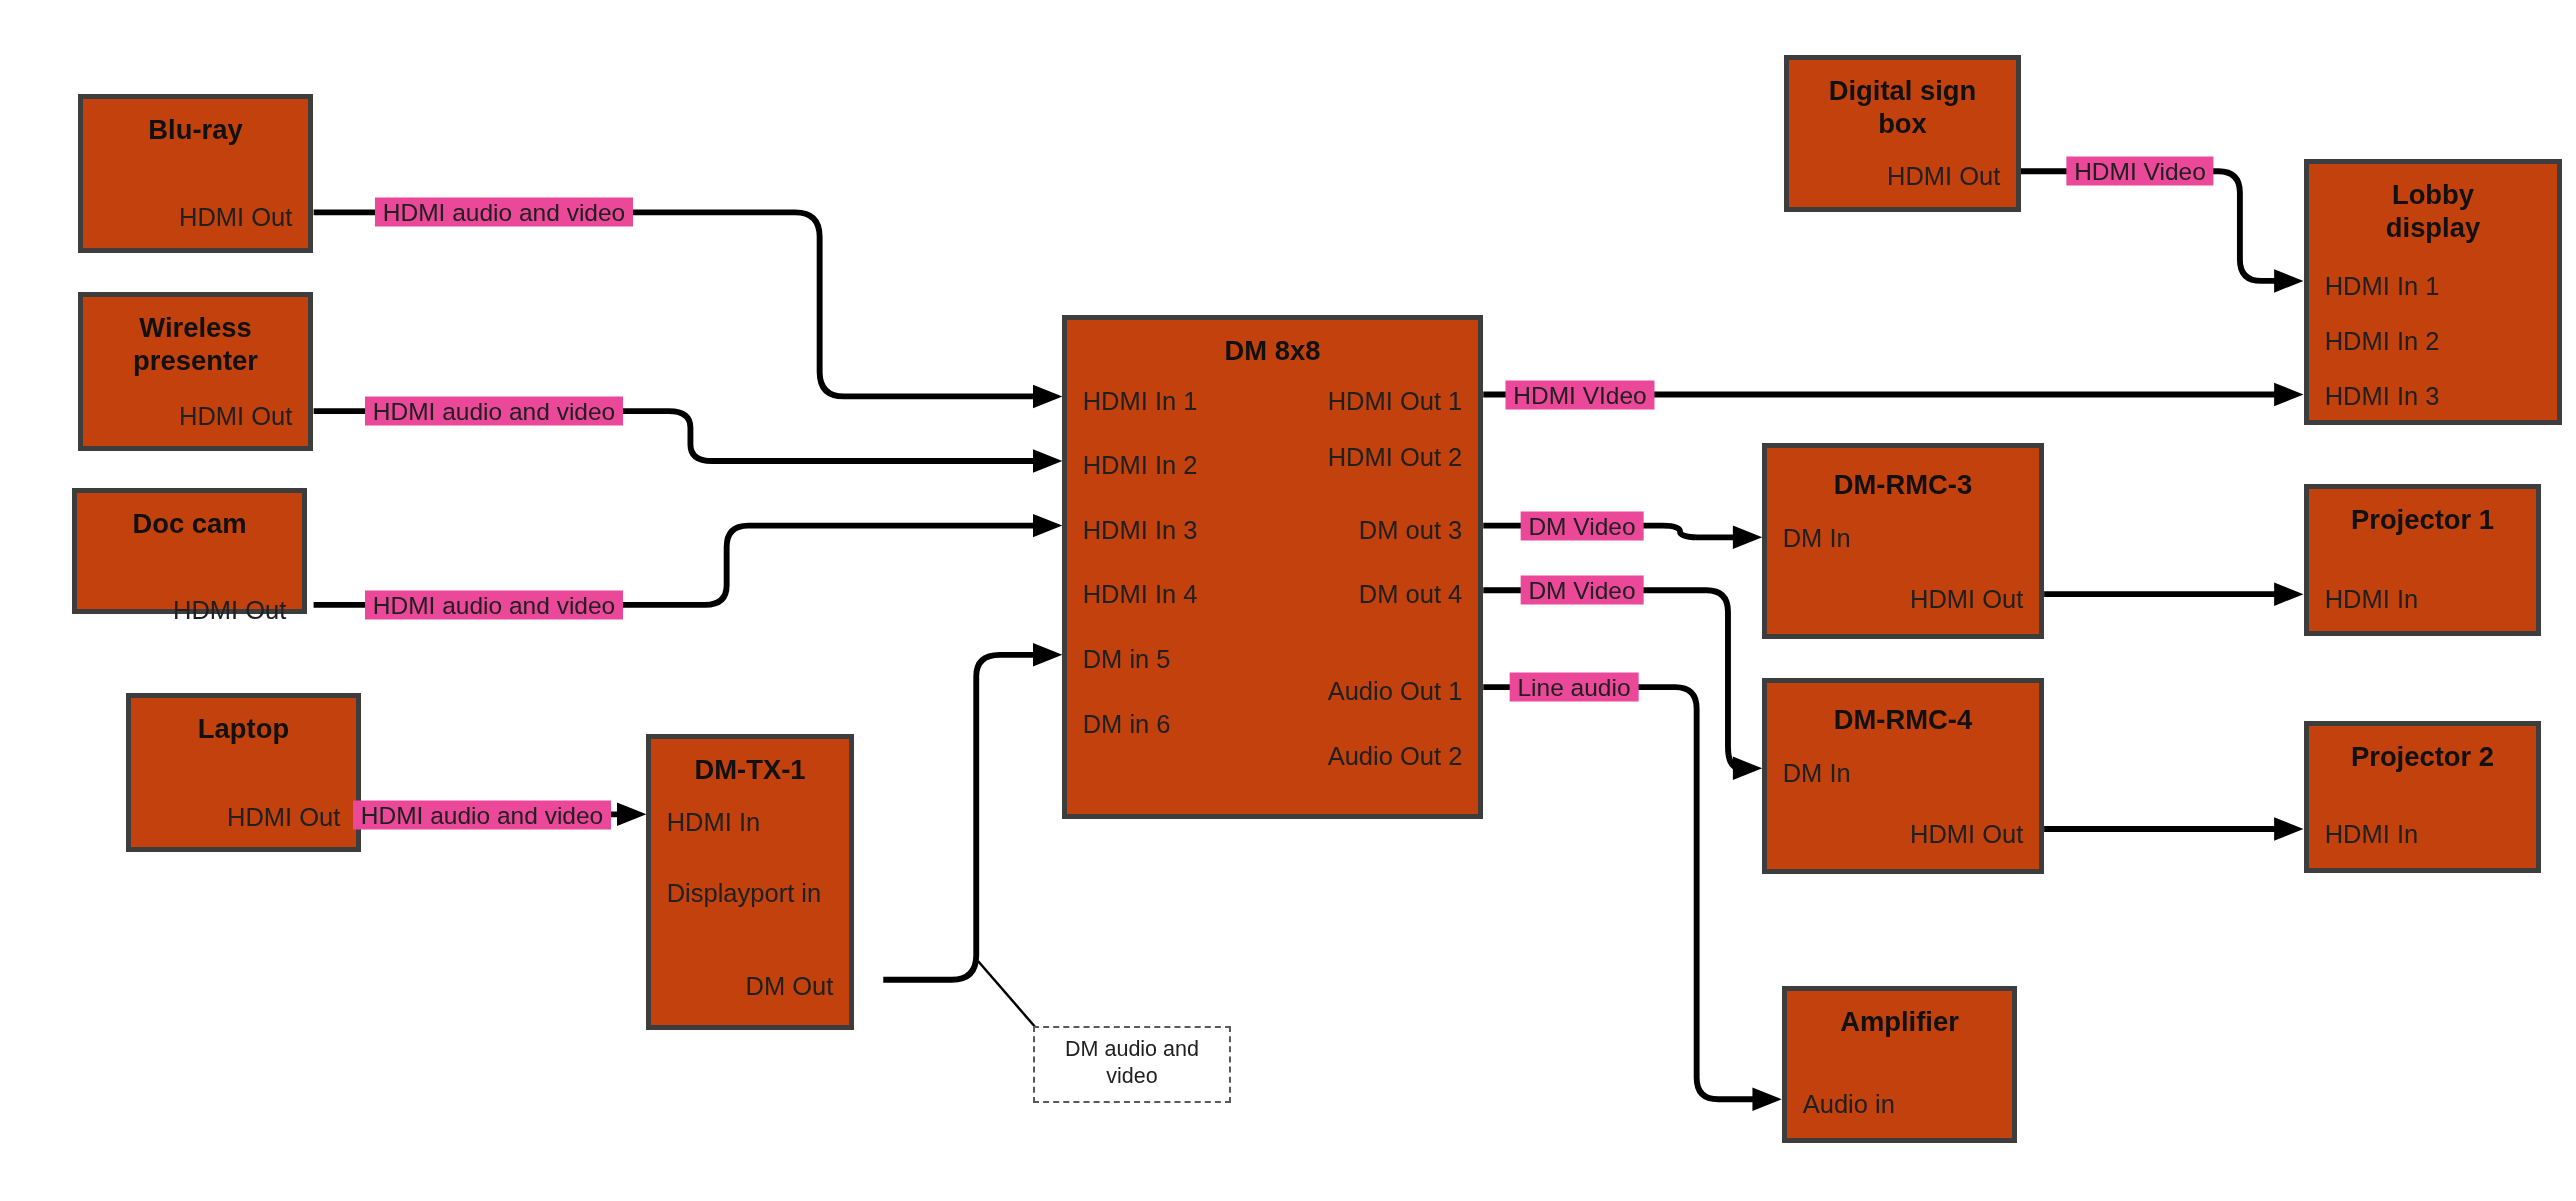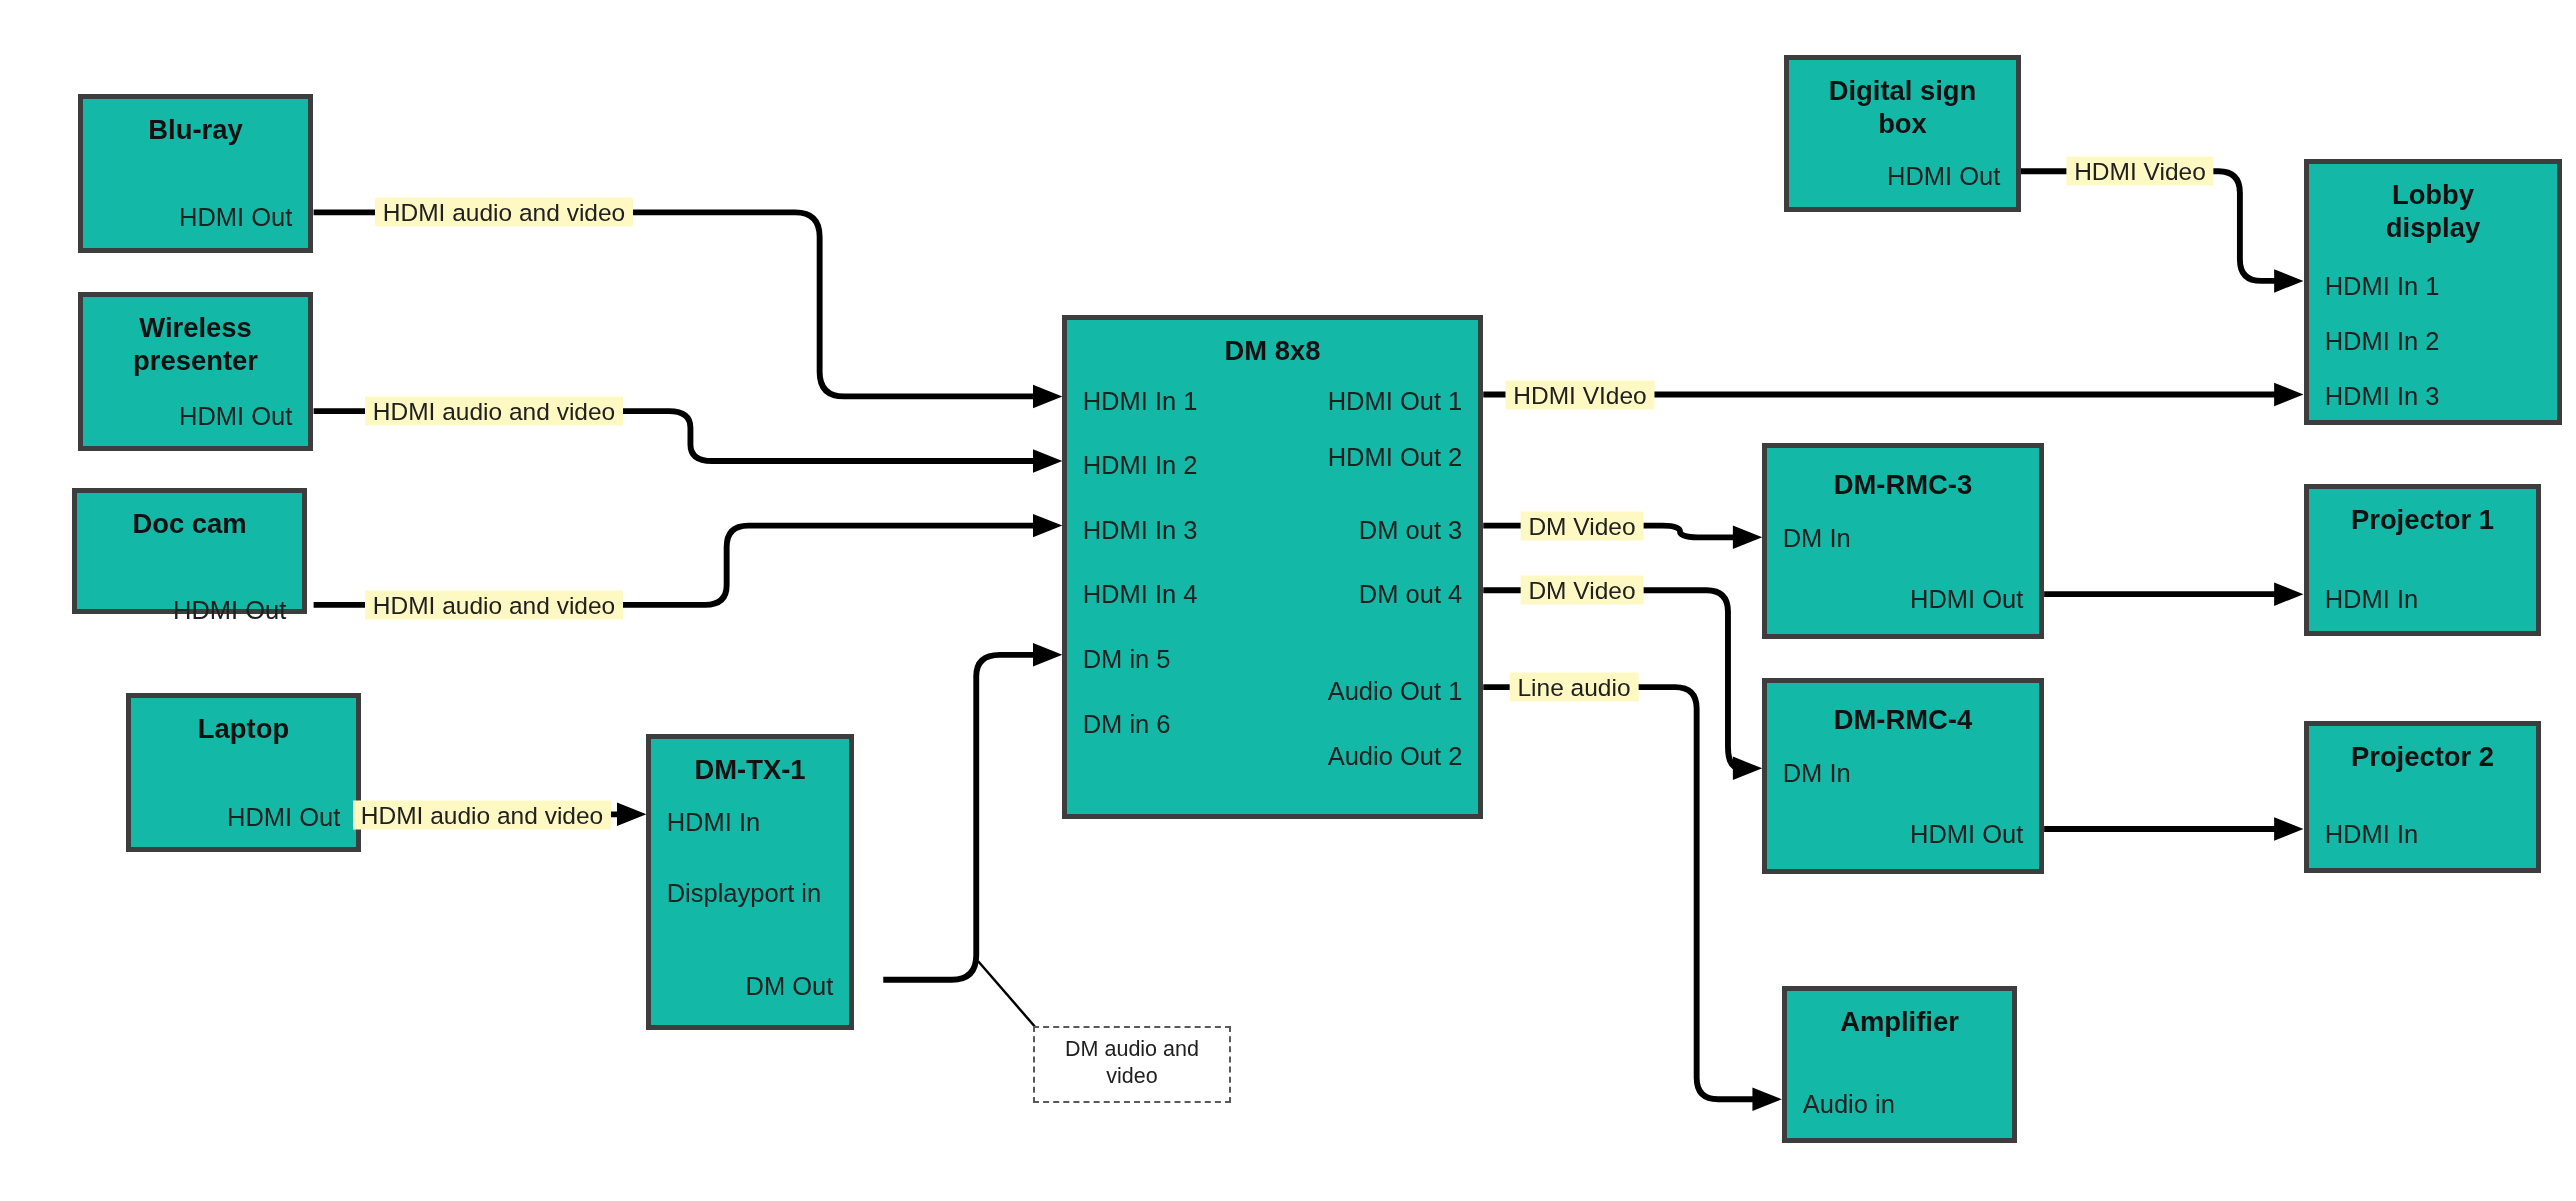--- a/index.html
+++ b/index.html
@@ -5,32 +5,32 @@
   html,body{margin:0;padding:0;background:#ffffff;}
   .canvas{
     position:relative;width:2576px;height:1201px;background:#ffffff;overflow:hidden;
     font-family:"Liberation Sans","DejaVu Sans",sans-serif;color:#1c1c1c;
   }
   .wires{position:absolute;left:0;top:0;}
   .wire{stroke:#000000;stroke-width:6;fill:none;}
   .wire.thin{stroke-width:2.5;}
   .arrowhead{fill:#000000;stroke:none;}
   .node{
-    position:absolute;border:5.9px solid #3d3d3d;background:#14b8a6;box-sizing:border-box;padding-left:44px;
+    position:absolute;border:5.9px solid #3d3d3d;background:#c2410c;box-sizing:border-box;padding-left:44px;
   }
   .node .title{
     position:absolute;left:0;top:13.7px;width:100%;text-align:center;
     font-weight:bold;font-size:27.4px;line-height:33px;white-space:pre-line;color:#111111;
   }
   .node.rmc .title{top:19.6px;}
   .port{position:absolute;font-size:25.5px;line-height:31px;white-space:nowrap;color:#202020;}
   .port.left{left:15.7px;}
   .port.right{right:15.7px;text-align:right;}
   .edge-label{
-    position:absolute;transform:translate(-50%,-50%);background:#fef9c3;
+    position:absolute;transform:translate(-50%,-50%);background:#ec4899;
     font-size:24.5px;line-height:29px;padding:0 7.8px;white-space:nowrap;color:#202020;
   }
   .note{
     position:absolute;border:2px dashed #595959;background:#ffffff;box-sizing:border-box;
     font-size:21.5px;line-height:27.4px;text-align:center;white-space:pre-line;
     padding:7.8px 3.9px;color:#202020;
   }
 </style>
 </head>
 <body>

